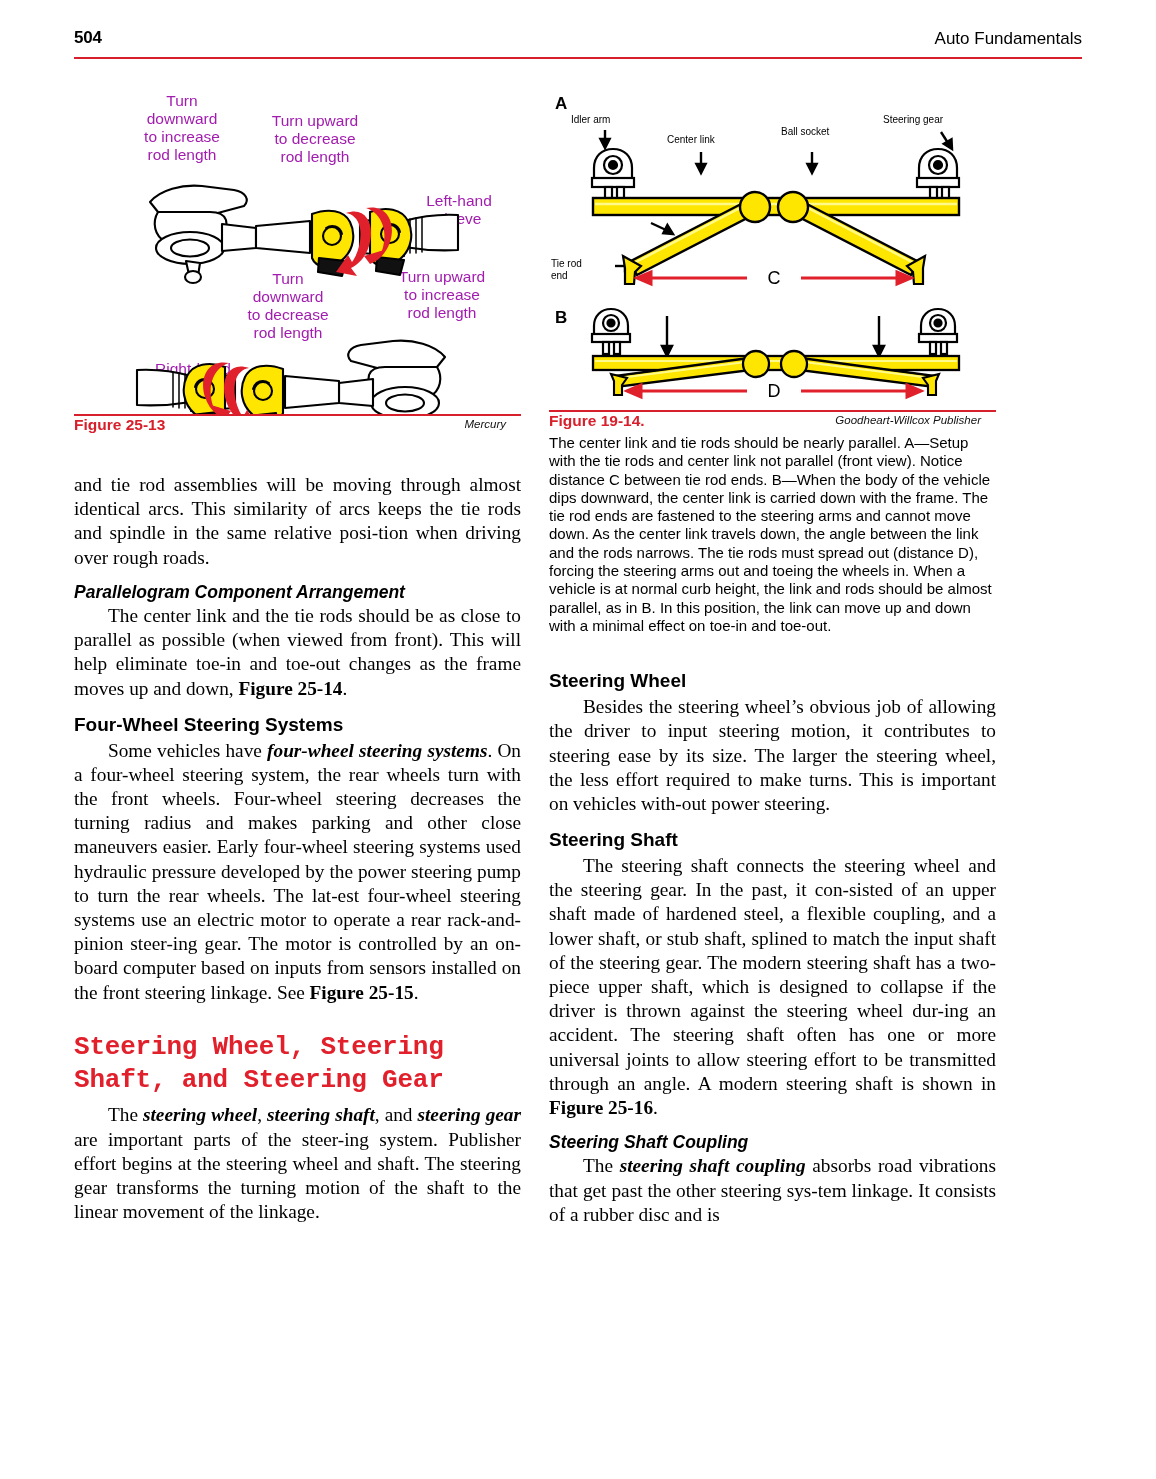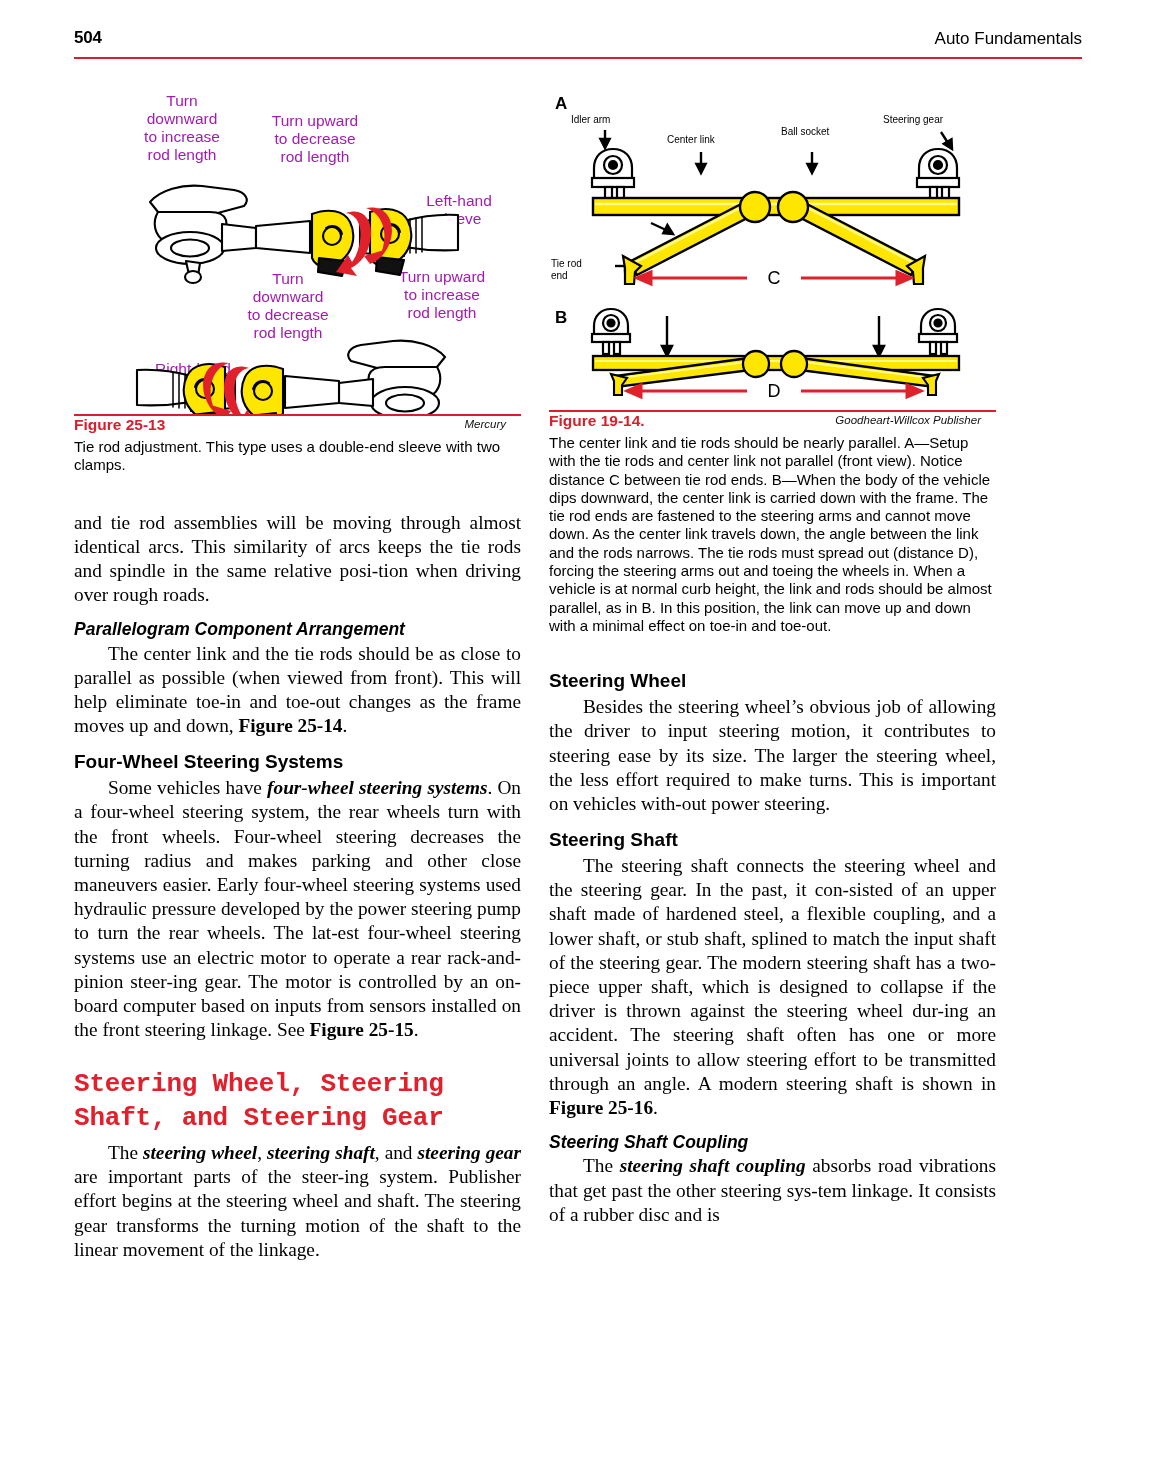--- a/index.html
+++ b/index.html
@@ -275,21 +275,20 @@
             </g>
           </g>
         </svg>
       </div>
 
       <div class="fig-rule"></div>
       <div class="cap-head-row">
         <div class="cap-title">Figure 25-13</div>
         <div class="cap-credit">Mercury</div>
       </div>
-      <div class="cap-body">Tie rod adjustment. This type uses a double-end sleeve with two clamps.</div>
     </div>
 
     <div class="sp-lg"></div>
 
     <p class="body">and tie rod assemblies will be moving through almost identical arcs. This similarity of arcs keeps the tie rods and spindle in the same relative posi-tion when driving over rough roads.</p>
 
     <h4 class="h-sans-it">Parallelogram Component Arrangement</h4>
 
     <p class="body indent"><span>The center link and the tie rods should be as close to parallel as possible (when viewed from front). This will help eliminate toe-in and toe-out changes as the frame moves up and down, </span><b>Figure 25-14</b><span>.</span></p>
 

